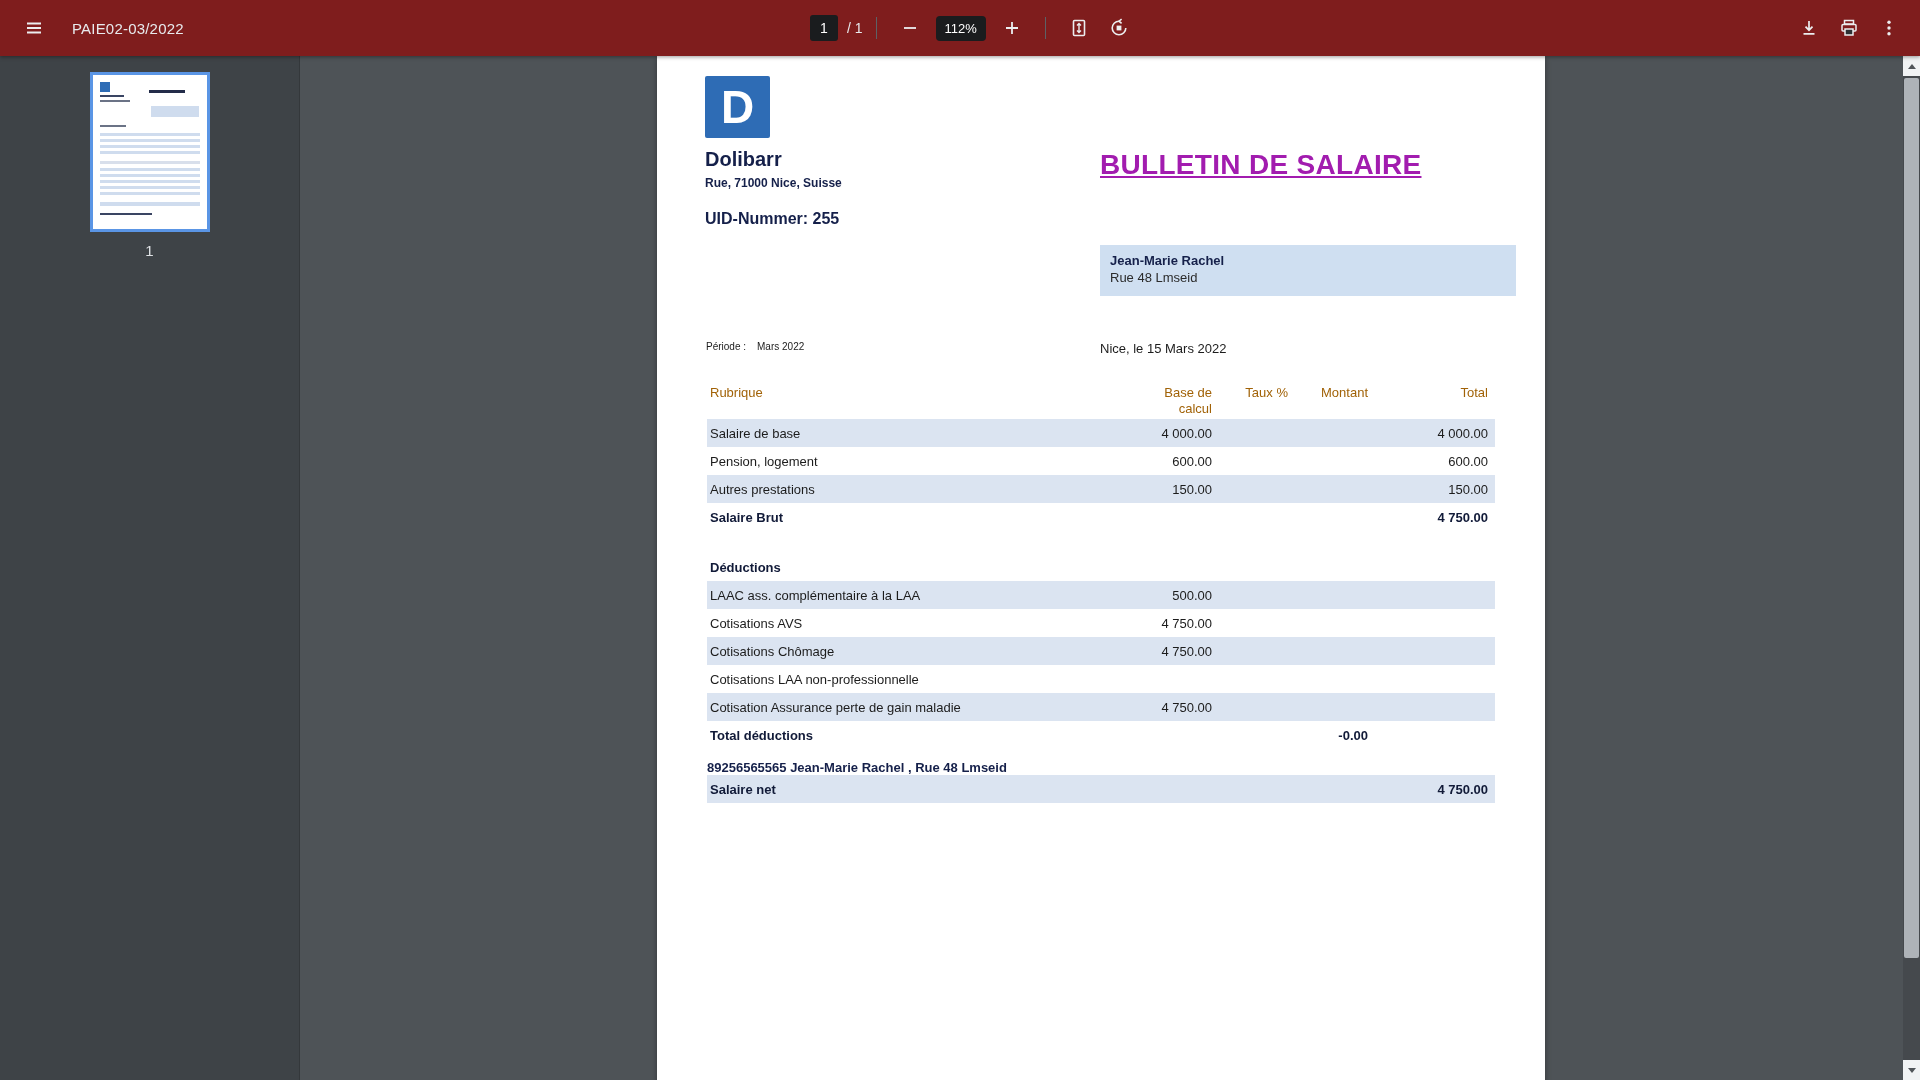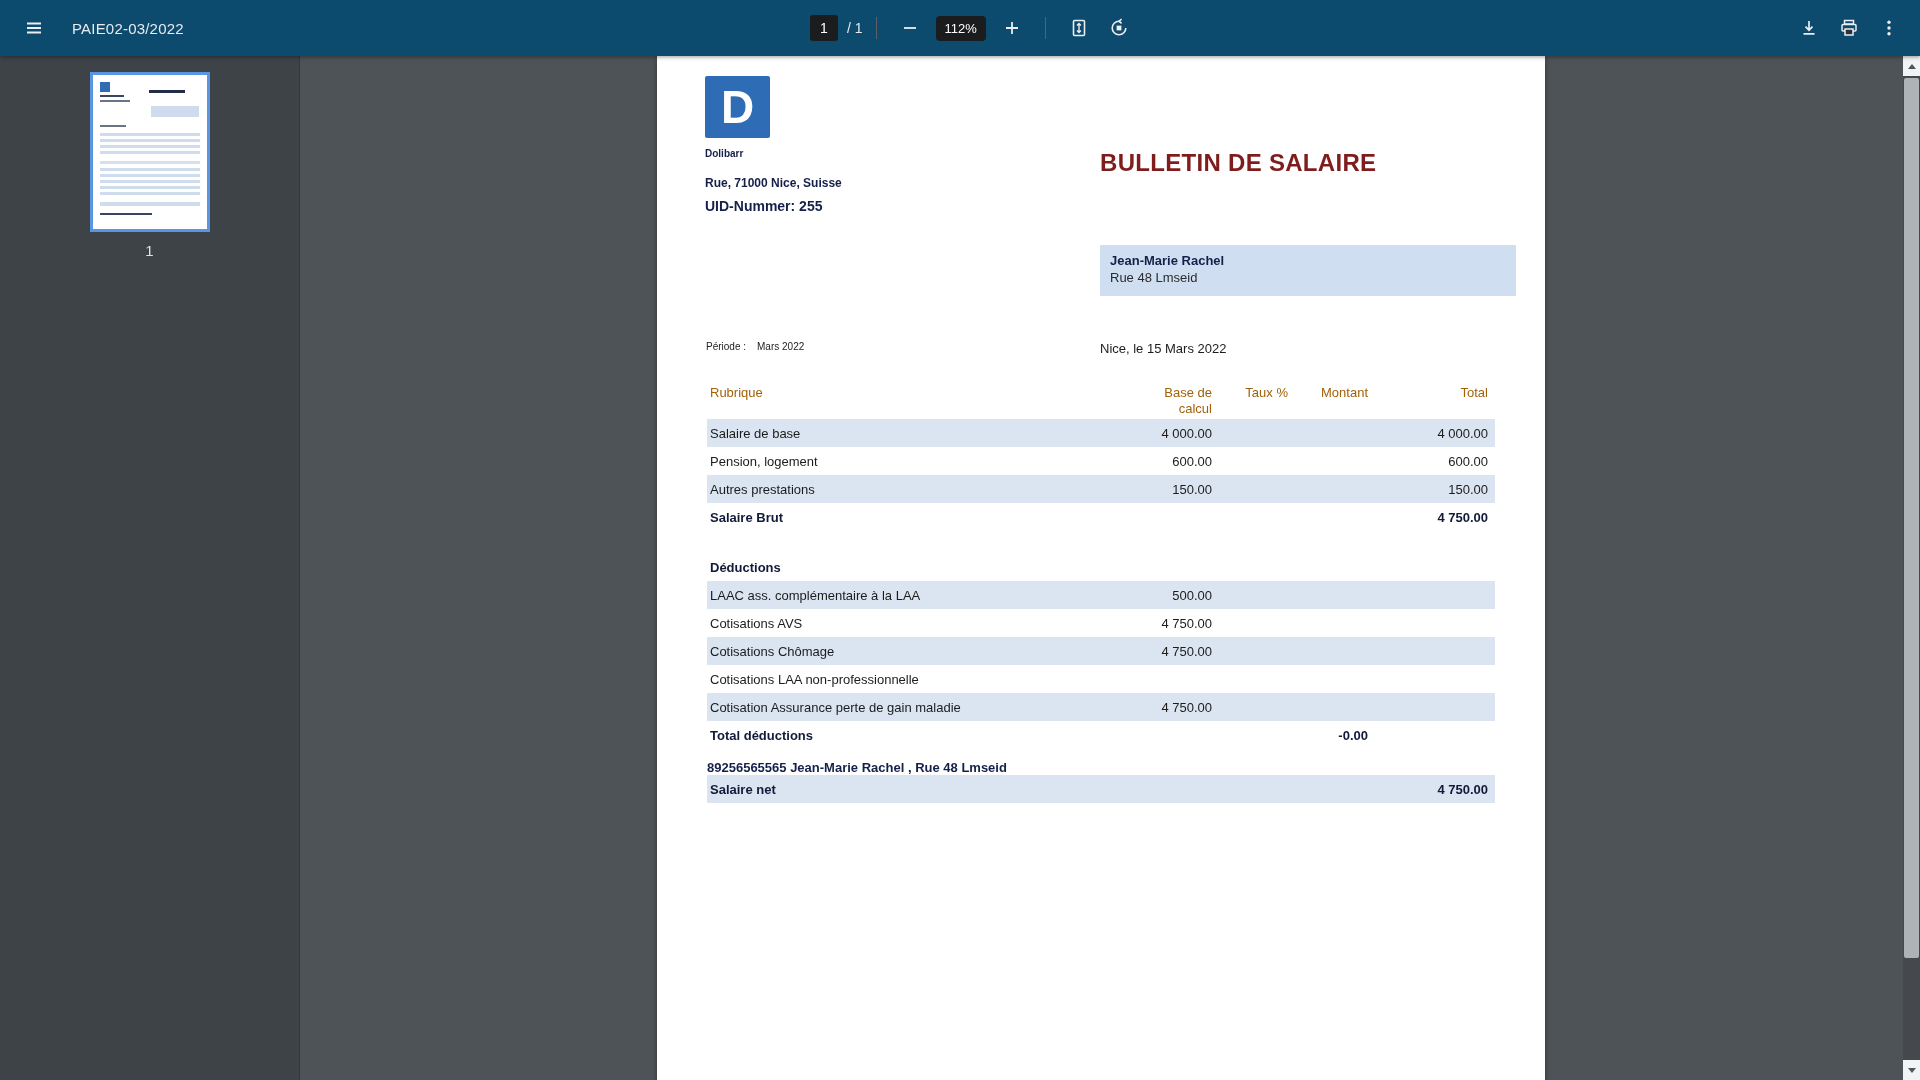--- a/index.html
+++ b/index.html
@@ -1,20 +1,20 @@
 <!DOCTYPE html>
 <html style="--accent-blue: #2e6cb5; --row-shade: #dbe4f1; --recipient-box: #cfdff1;"><head>
 <meta charset="utf-8">
 <style>
   html,body{margin:0;padding:0;width:1920px;height:1080px;overflow:hidden;
     background:#4e5357;font-family:"Liberation Sans",sans-serif;}
   *{box-sizing:border-box;}
 
   
-  .toolbar{position:fixed;top:0;left:0;width:1920px;height:56px;background:#0c4a6e;
+  .toolbar{position:fixed;top:0;left:0;width:1920px;height:56px;background:#7f1d1d;
     color:#eceef0;z-index:30;box-shadow:0 1px 4px rgba(0,0,0,.4);}
   .tb-left{position:absolute;left:14px;top:0;height:56px;display:flex;align-items:center;}
   .doc-title{margin-left:18px;font-size:15px;color:#e8eaed;letter-spacing:.2px;}
   .icon-btn{width:40px;height:40px;border:none;background:transparent;border-radius:50%;
     display:flex;align-items:center;justify-content:center;cursor:pointer;padding:0;}
   .icon-btn svg{display:block;}
   .tb-center{position:absolute;left:810px;top:0;height:56px;display:flex;align-items:center;}
   .page-input{width:28px;height:26px;background:#1a1c1e;border:none;border-radius:3px;
     color:#fff;font-size:14px;text-align:center;font-family:"Liberation Sans",sans-serif;}
   .page-count{margin-left:9px;font-size:14px;color:#e8eaed;white-space:pre;}
@@ -44,25 +44,25 @@
   .th-foot{position:absolute;left:7px;top:138px;width:52px;height:2px;background:#3a4563;}
   .thumb-label{margin-top:10px;font-size:15px;color:#dfe2e5;}
 
   
   .viewer{position:fixed;top:56px;left:300px;right:17px;bottom:0;overflow:hidden;z-index:10;}
   .page{position:absolute;left:357px;top:0;width:888px;height:1256px;background:#ffffff;
     box-shadow:0 1px 6px rgba(0,0,0,.35);color:#1c1c1c;}
   .logo{position:absolute;left:48px;top:20px;width:65px;height:62px;border-radius:2px;
     background:var(--accent-blue,#2e6cb5);color:#fff;display:flex;align-items:center;
     justify-content:center;font-size:46px;font-weight:bold;}
-  .company-name{position:absolute;left:48px;top:92px;font-size:10px;font-weight:bold;color:#15204a;}
+  .company-name{position:absolute;left:48px;top:92px;font-size:20px;font-weight:bold;color:#15204a;}
   .company-line1{position:absolute;left:48px;top:120px;font-size:12px;font-weight:bold;color:#15204a;}
-  .company-line2{position:absolute;left:48px;top:142px;font-size:14px;font-weight:bold;color:#15204a;}
-  .doc-heading{position:absolute;left:443px;top:93px;font-size:24px;font-weight:bold;
-    color:#7f1d1d;letter-spacing:.3px;}
+  .company-line2{position:absolute;left:48px;top:154px;font-size:16px;font-weight:bold;color:#15204a;}
+  .doc-heading{position:absolute;left:443px;top:93px;font-size:28px;font-weight:bold;
+    color:#a21caf;letter-spacing:.3px;text-decoration:underline;}
   .recipient-box{position:absolute;left:443px;top:189px;width:416px;height:51px;
     background:var(--recipient-box,#cfdff1);padding:8px 10px;}
   .recipient-name{font-size:13px;font-weight:bold;color:#15204a;}
   .recipient-address{font-size:13px;color:#2b2b2b;margin-top:2px;}
   .period-line{position:absolute;left:49px;top:285px;font-size:10px;display:flex;}
   .period-value{margin-left:11px;}
   .place-date{position:absolute;left:443px;top:285px;font-size:13px;}
 
   .salary-table{position:absolute;left:50px;top:327px;width:788px;font-size:13px;}
   .t-head,.t-row{display:grid;grid-template-columns:1fr 117px 80px 80px 123px;align-items:center;}

